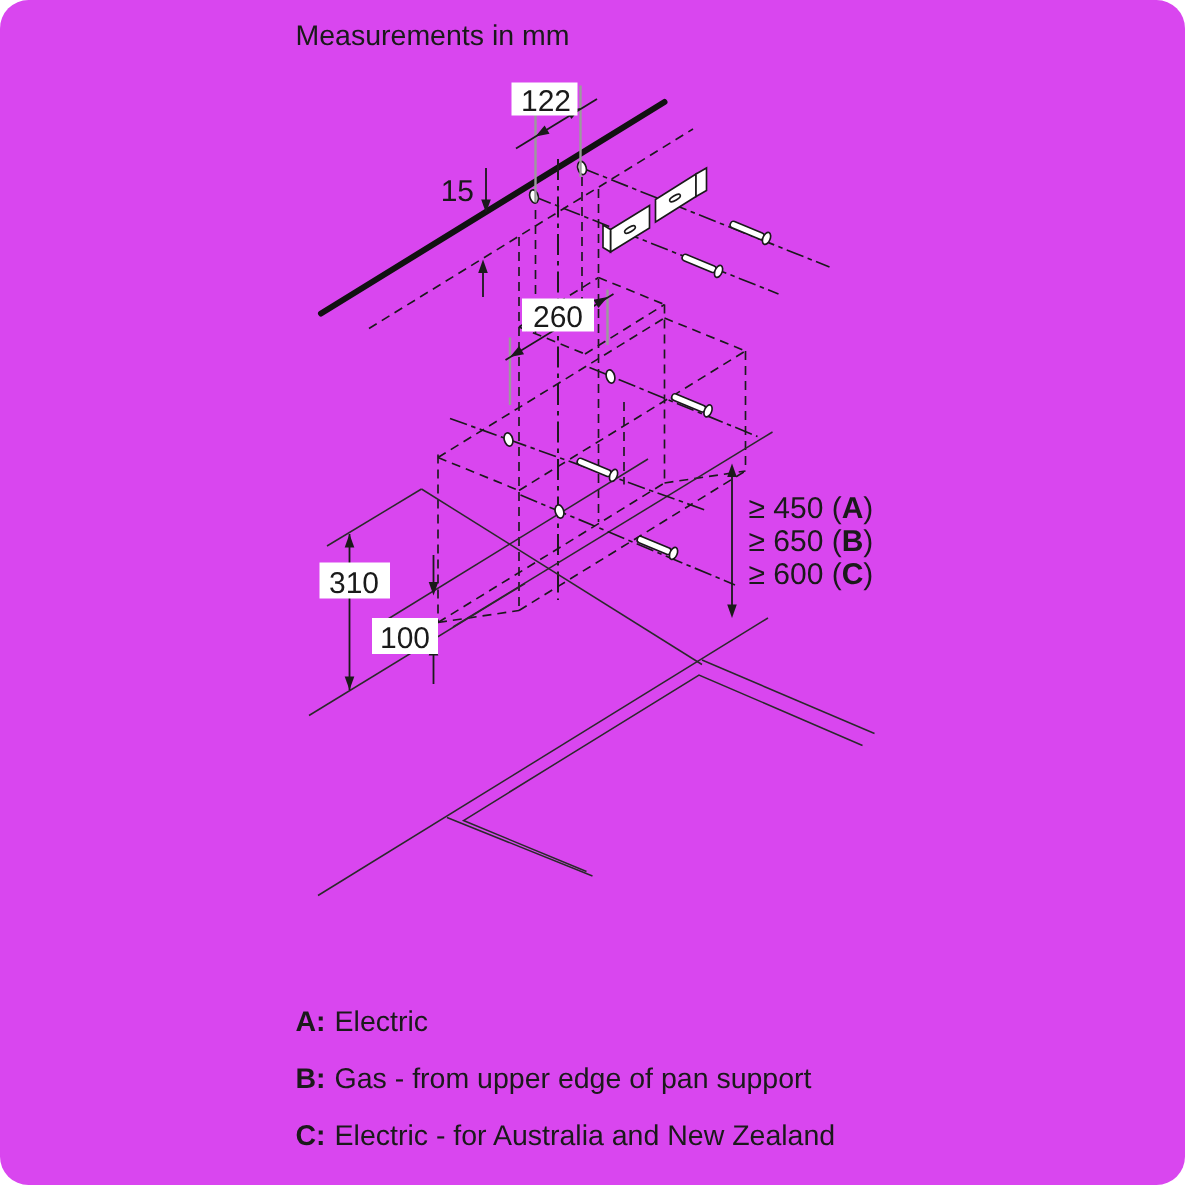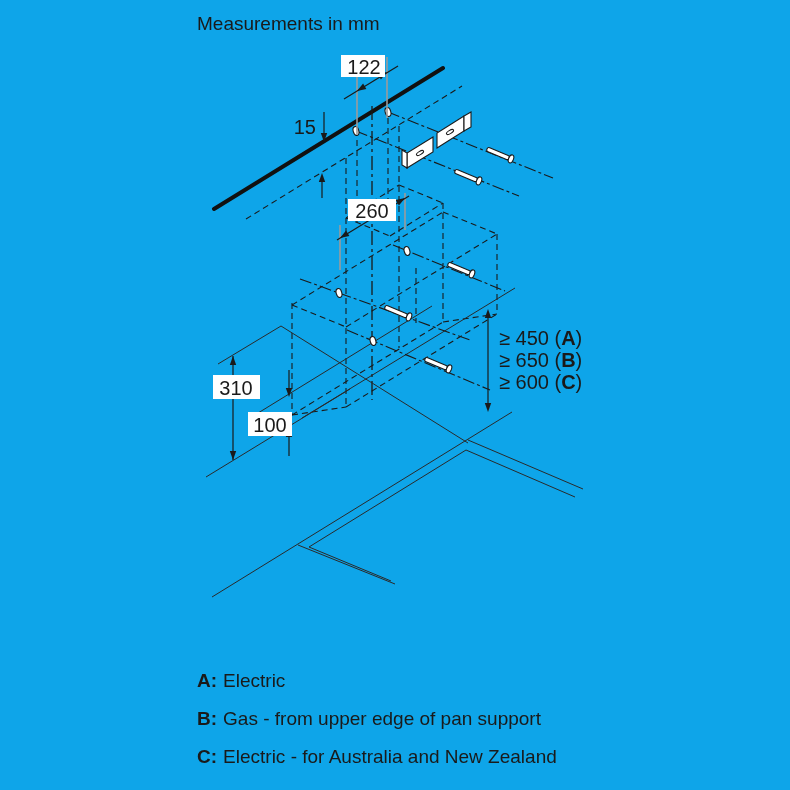--- a/index.html
+++ b/index.html
@@ -1,17 +1,17 @@
 <!DOCTYPE html>
 <html><head>
 <meta charset="utf-8">
 <style>
   html,body{margin:0;padding:0;background:#fff;}
-  .page{position:relative;width:790px;height:790px;background:#0ea5e9;overflow:hidden;
-        font-family:"Liberation Sans", sans-serif;}
+  .page{position:relative;width:790px;height:790px;background:#d946ef;overflow:hidden;
+        font-family:"Liberation Sans", sans-serif;border-radius:19px;}
   svg text{font-family:"Liberation Sans", sans-serif;fill:#1a1a1a;}
   .t-title{font-size:19px;}
   .t-dim{font-size:20px;}
   .t-gte{font-size:20px;}
   .t-legend{font-size:19px;}
   .b{font-weight:bold;}
   .ln{stroke:#1a1a1a;stroke-width:1.2;fill:none;}
   .ln-thin{stroke:#2a2a2a;stroke-width:1;fill:none;}
   .ln-thick{stroke:#111;stroke-width:4;fill:none;stroke-linecap:round;}
   .ln-dash{stroke:#1a1a1a;stroke-width:1.1;fill:none;stroke-dasharray:6 4;}

